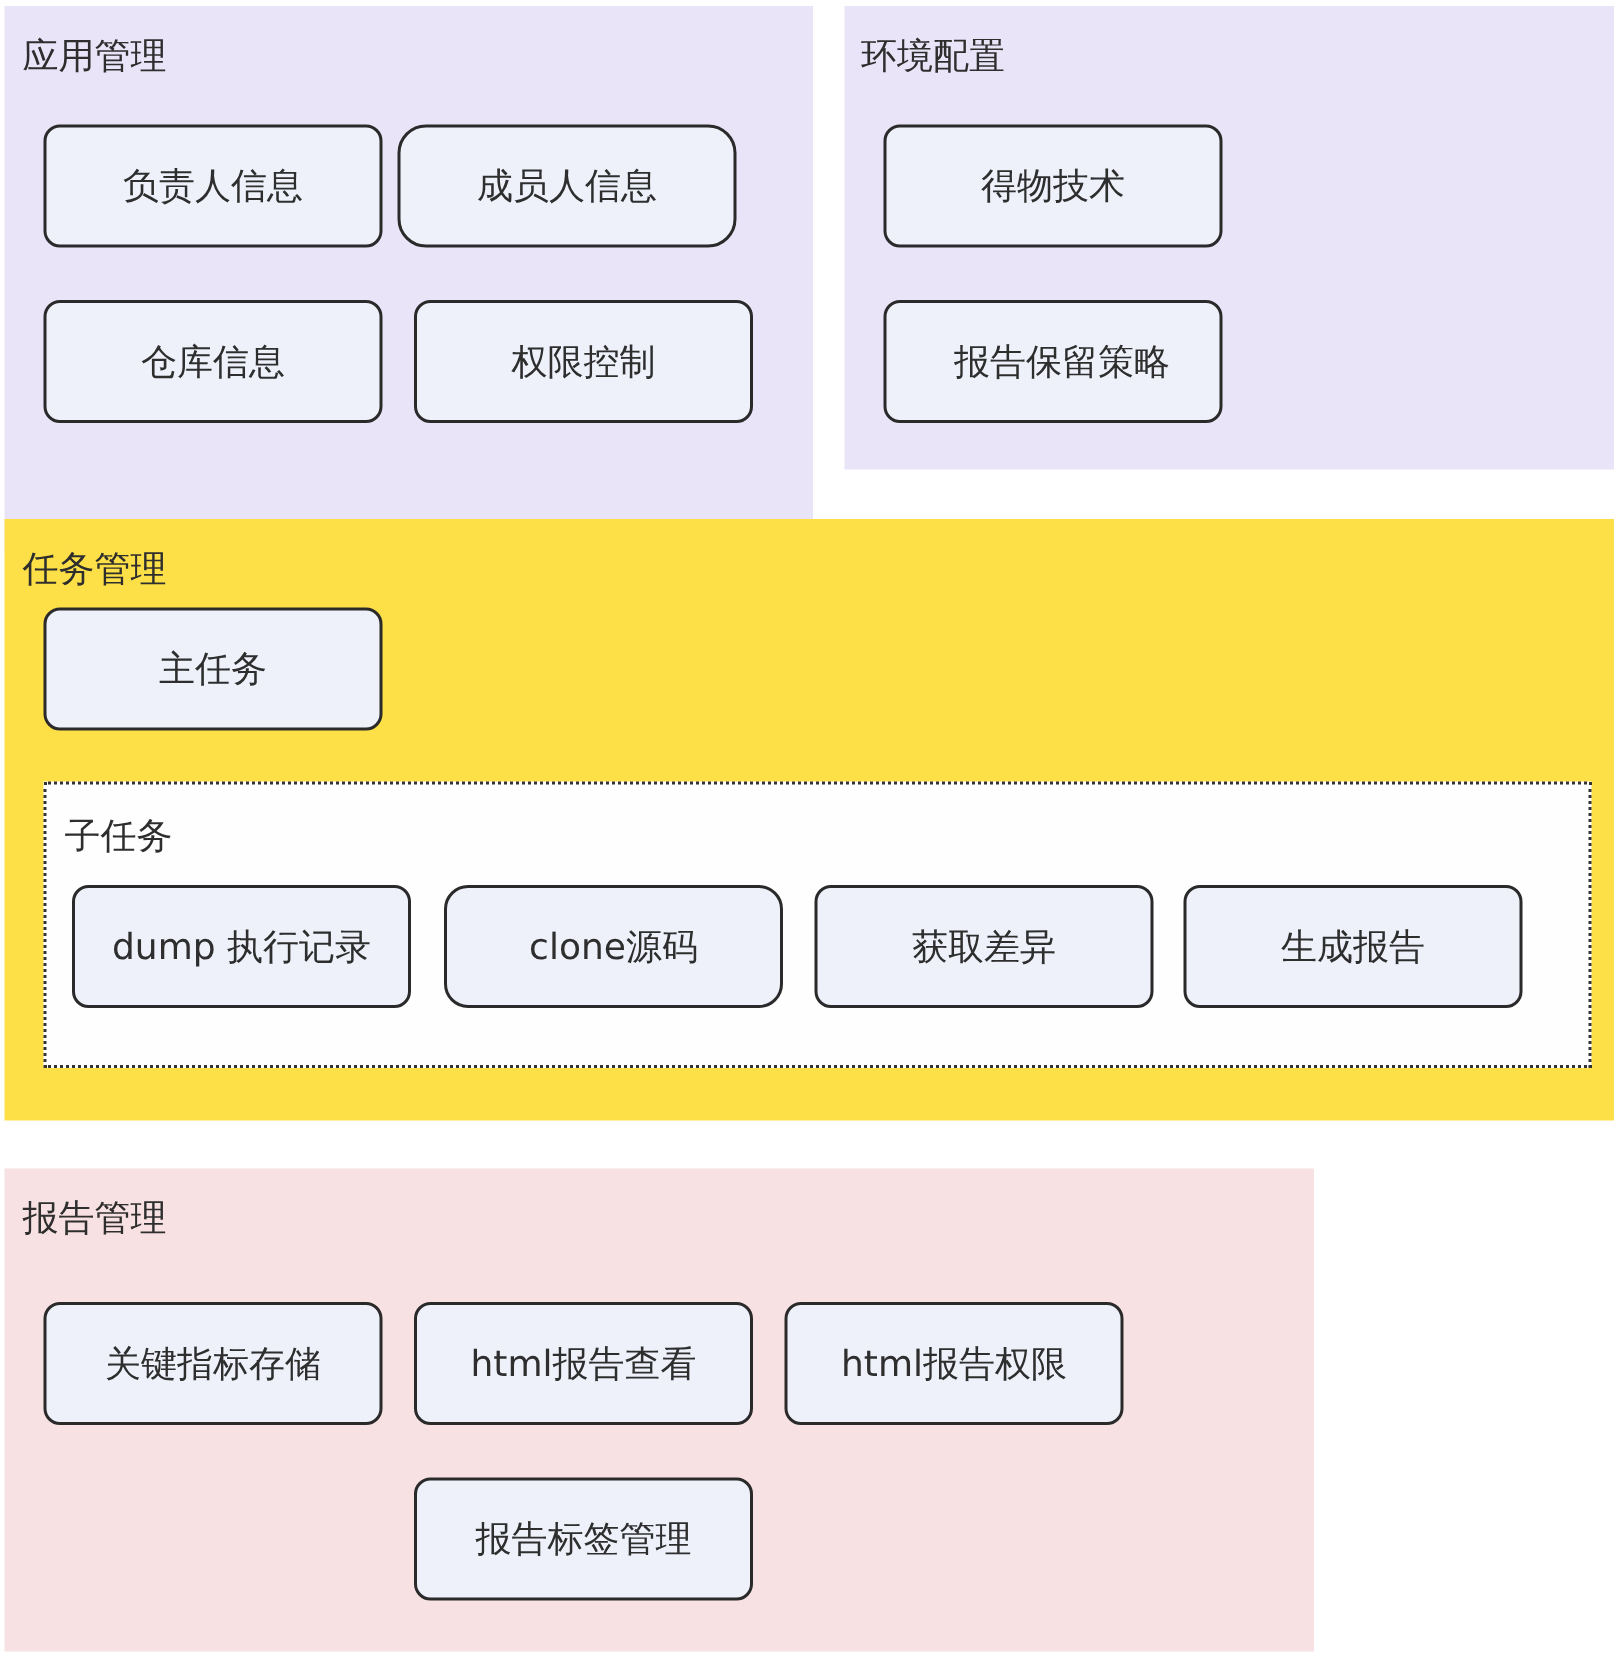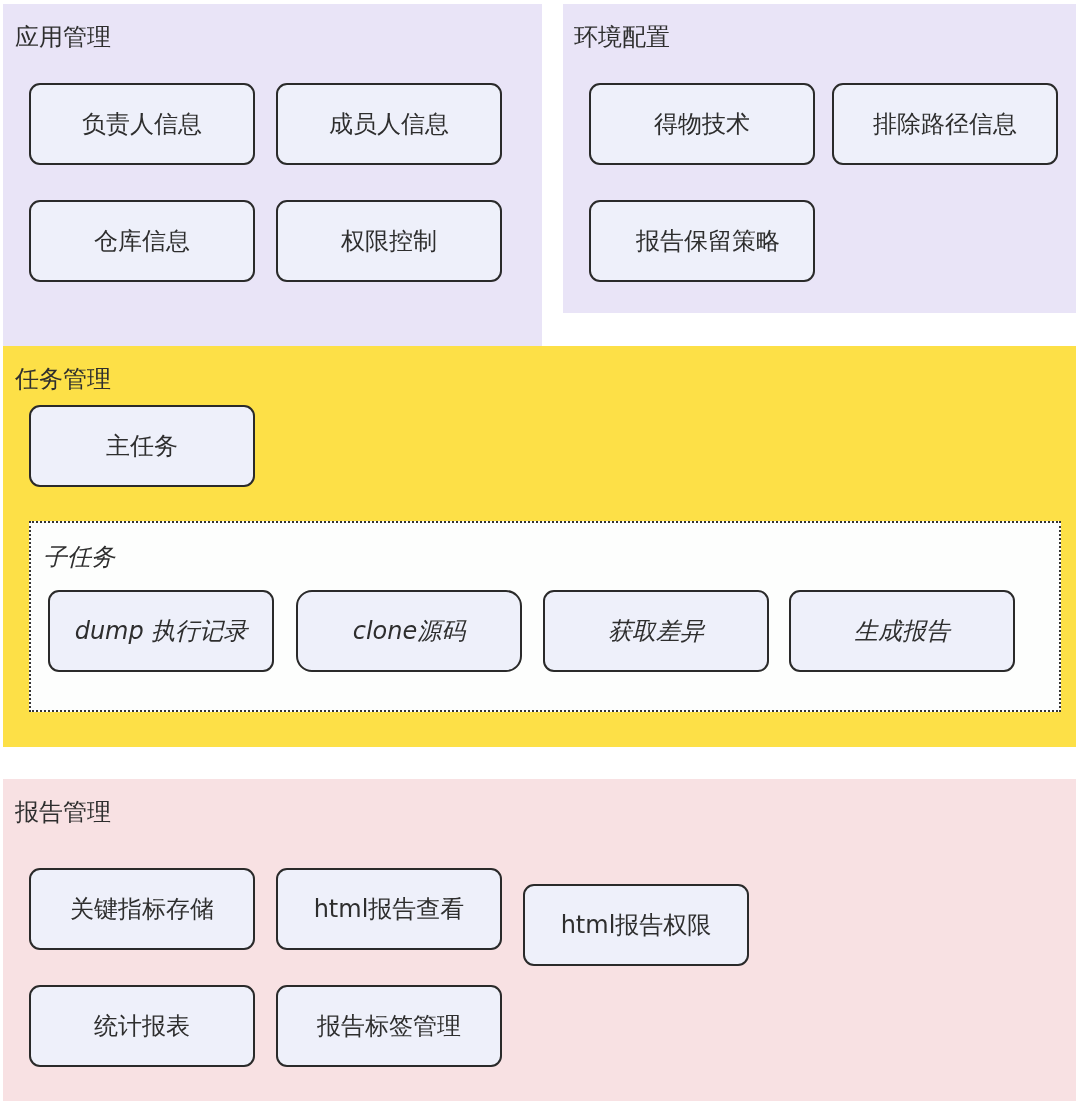--- a/index.html
+++ b/index.html
@@ -27,44 +27,42 @@
       position: absolute; font-size: 22px; color: #f5f5f5; white-space: nowrap;
       text-shadow: 1px 1px 0 #555, -1px -1px 0 #777, 1px -1px 0 #666, -1px 1px 0 #666;
     }
   </style>
 </head>
 <body>
 
 <div class="panel purple" style="left:3px; top:4px; width:539px; height:364px;">
   <div class="panel-title" style="left:12px; top:17px;">应用管理</div>
   <div class="box" style="left:26px; top:79px;">负责人信息</div>
-  <div class="box" style="left:273px; top:79px;">成员人信息</div>
+  <div class="box" style="left:262px; top:79px;border-radius:19px;">成员人信息</div>
   <div class="box" style="left:26px; top:196px;">仓库信息</div>
   <div class="box" style="left:273px; top:196px;">权限控制</div>
 </div>
 
 <div class="panel purple" style="left:563px; top:4px; width:513px; height:309px;">
   <div class="panel-title" style="left:11px; top:17px;">环境配置</div>
   <div class="box" style="left:26px; top:79px;">得物技术</div>
-  <div class="box" style="left:269px; top:79px;">排除路径信息</div>
   <div class="box" style="left:26px; top:196px;padding-left:12px;">报告保留策略</div>
 </div>
 
 <div class="panel green" style="left:3px; top:346px; width:1073px; height:401px;">
   <div class="panel-title" style="left:12px; top:17px;">任务管理</div>
   <div class="box" style="left:26px; top:59px;">主任务</div>
-  <div class="subbox" style="left:26px; top:175px; width:1032px; height:191px;font-style:italic;">
+  <div class="subbox" style="left:26px; top:175px; width:1032px; height:191px;">
     <div class="panel-title" style="left:12px; top:18px;">子任务</div>
     <div class="box" style="left:17px; top:67px;">dump 执行记录</div>
     <div class="box" style="left:265px; top:67px;border-radius:16px;">clone源码</div>
     <div class="box" style="left:512px; top:67px;">获取差异</div>
     <div class="box" style="left:758px; top:67px;">生成报告</div>
   </div>
 </div>
 
-<div class="panel pink" style="left:3px; top:779px; width:1073px; height:322px;">
+<div class="panel pink" style="left:3px; top:779px; width:873px; height:322px;">
   <div class="panel-title" style="left:12px; top:17px;">报告管理</div>
   <div class="box" style="left:26px; top:89px;">关键指标存储</div>
   <div class="box" style="left:273px; top:89px;">html报告查看</div>
-  <div class="box" style="left:520px; top:105px;">html报告权限</div>
-  <div class="box" style="left:26px; top:206px;">统计报表</div>
+  <div class="box" style="left:520px; top:89px;">html报告权限</div>
   <div class="box" style="left:273px; top:206px;">报告标签管理</div>
 </div>
 
 </body></html>

